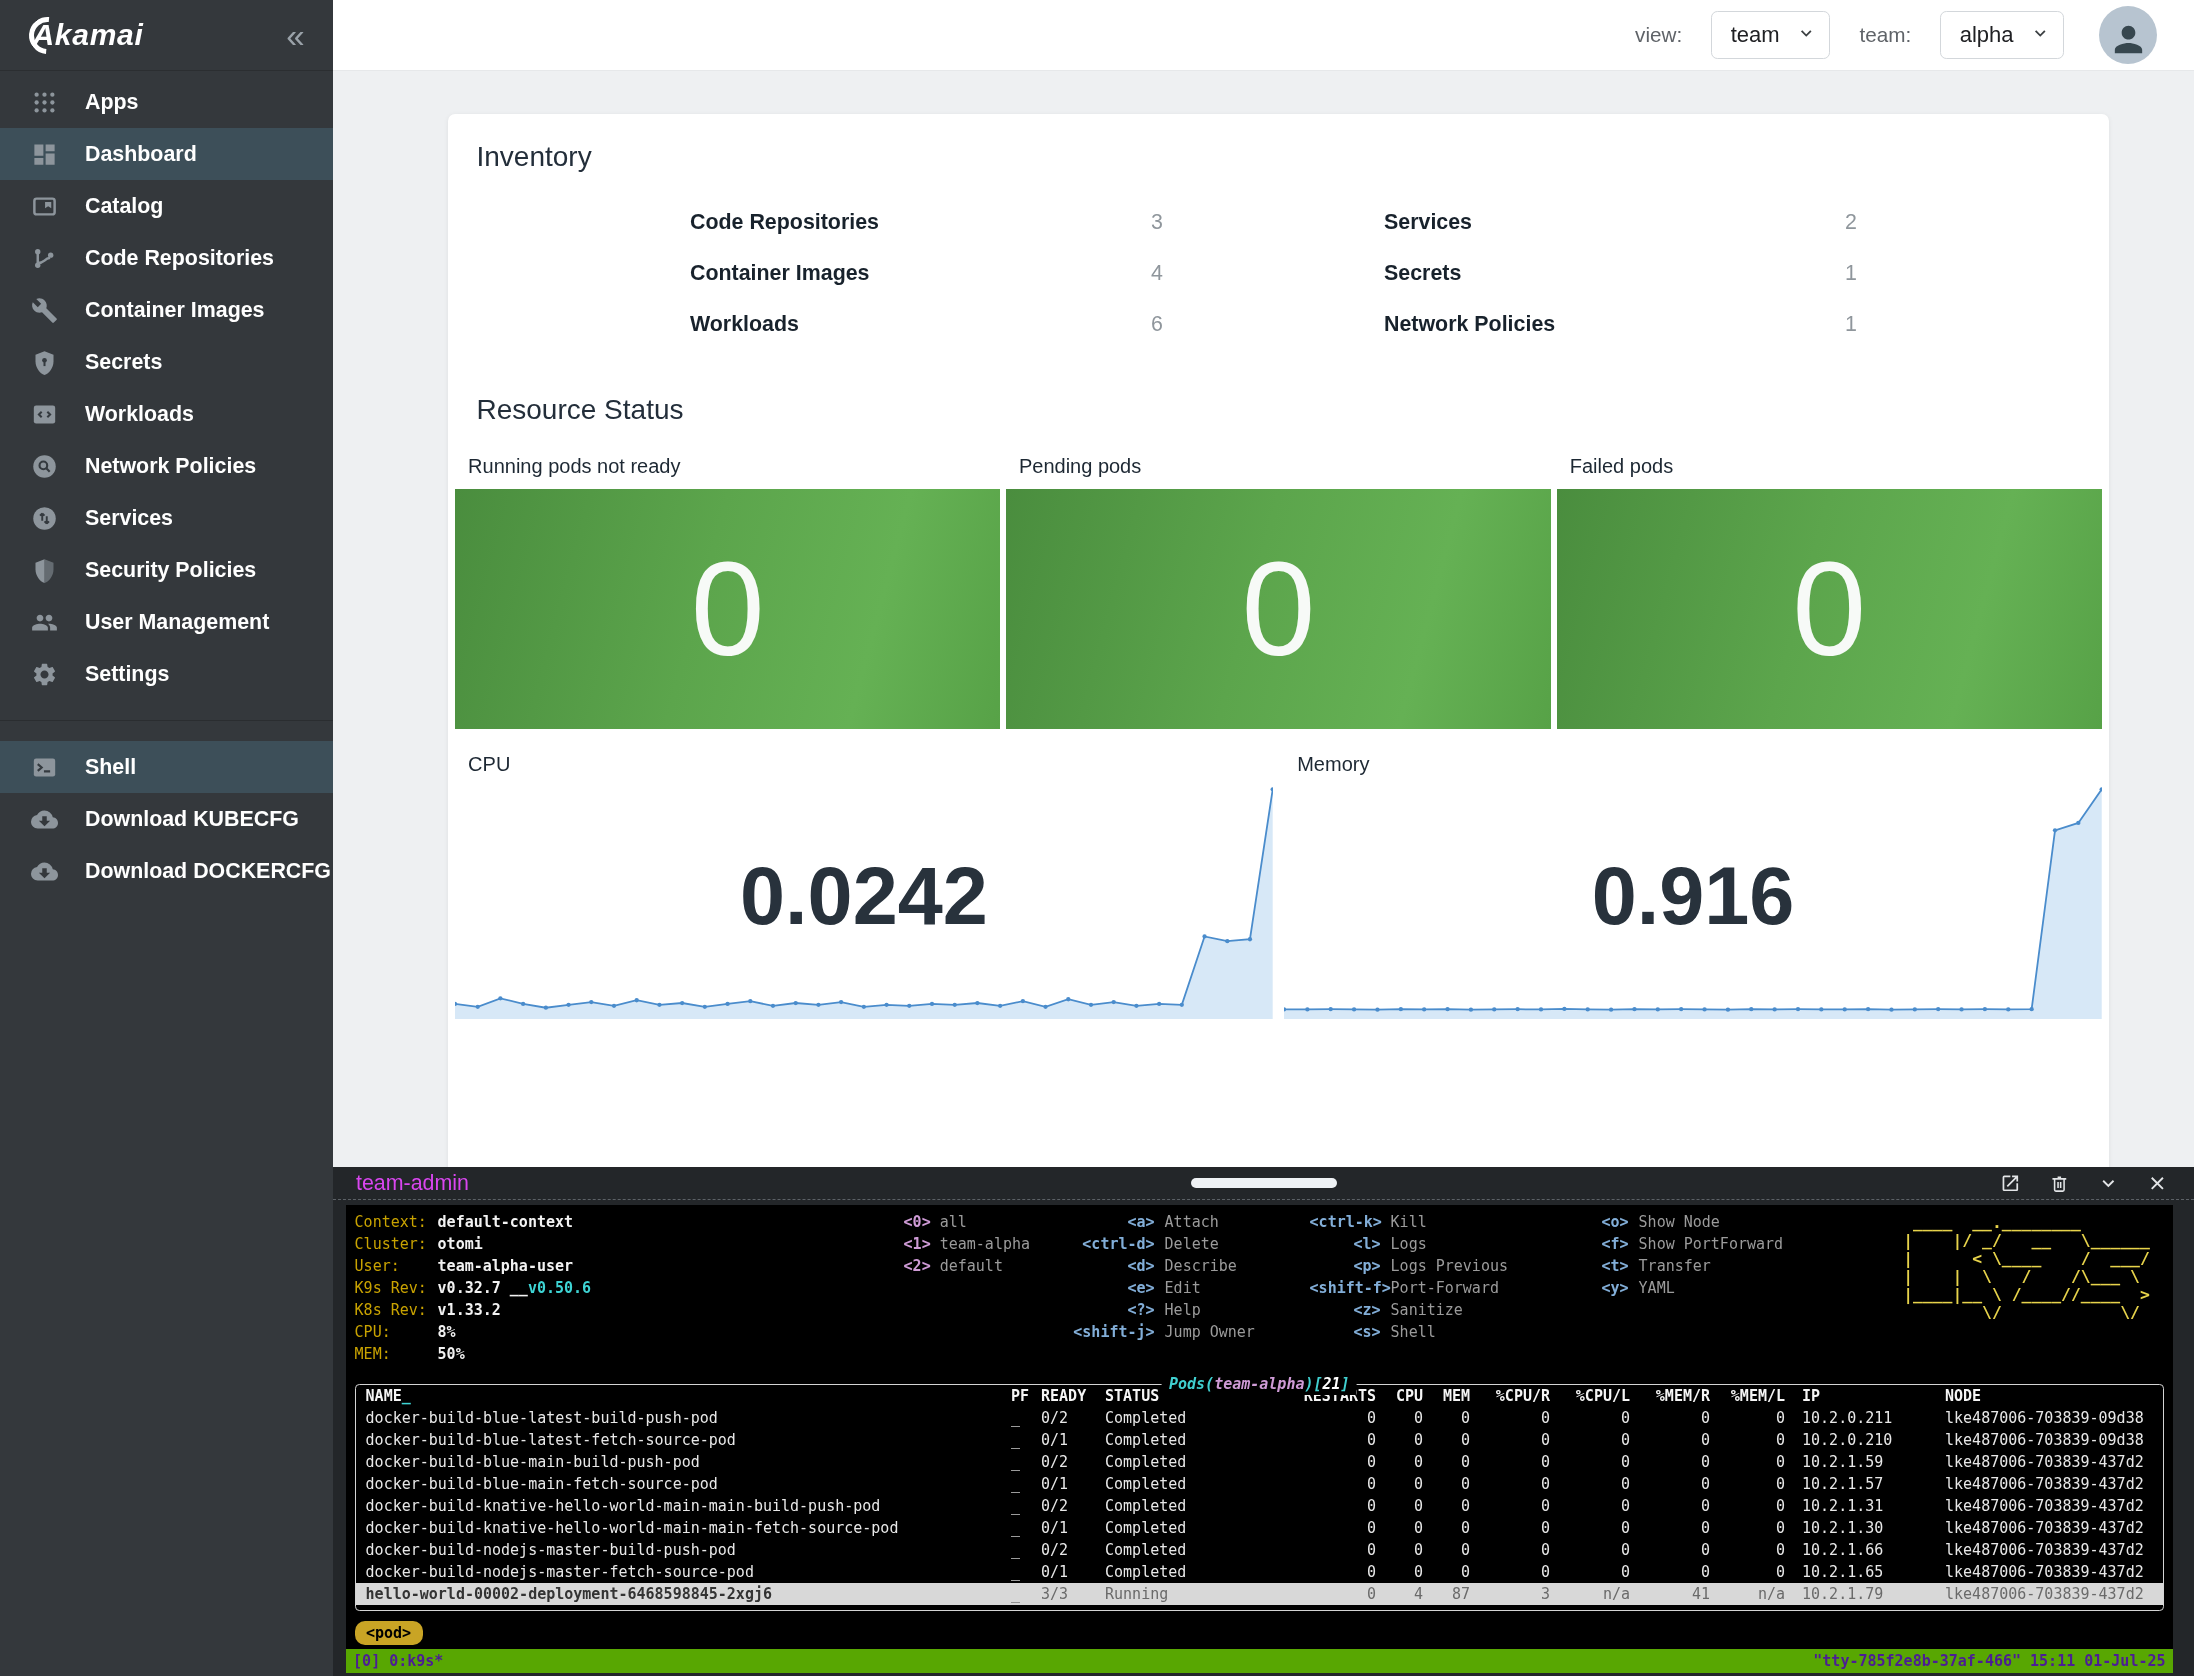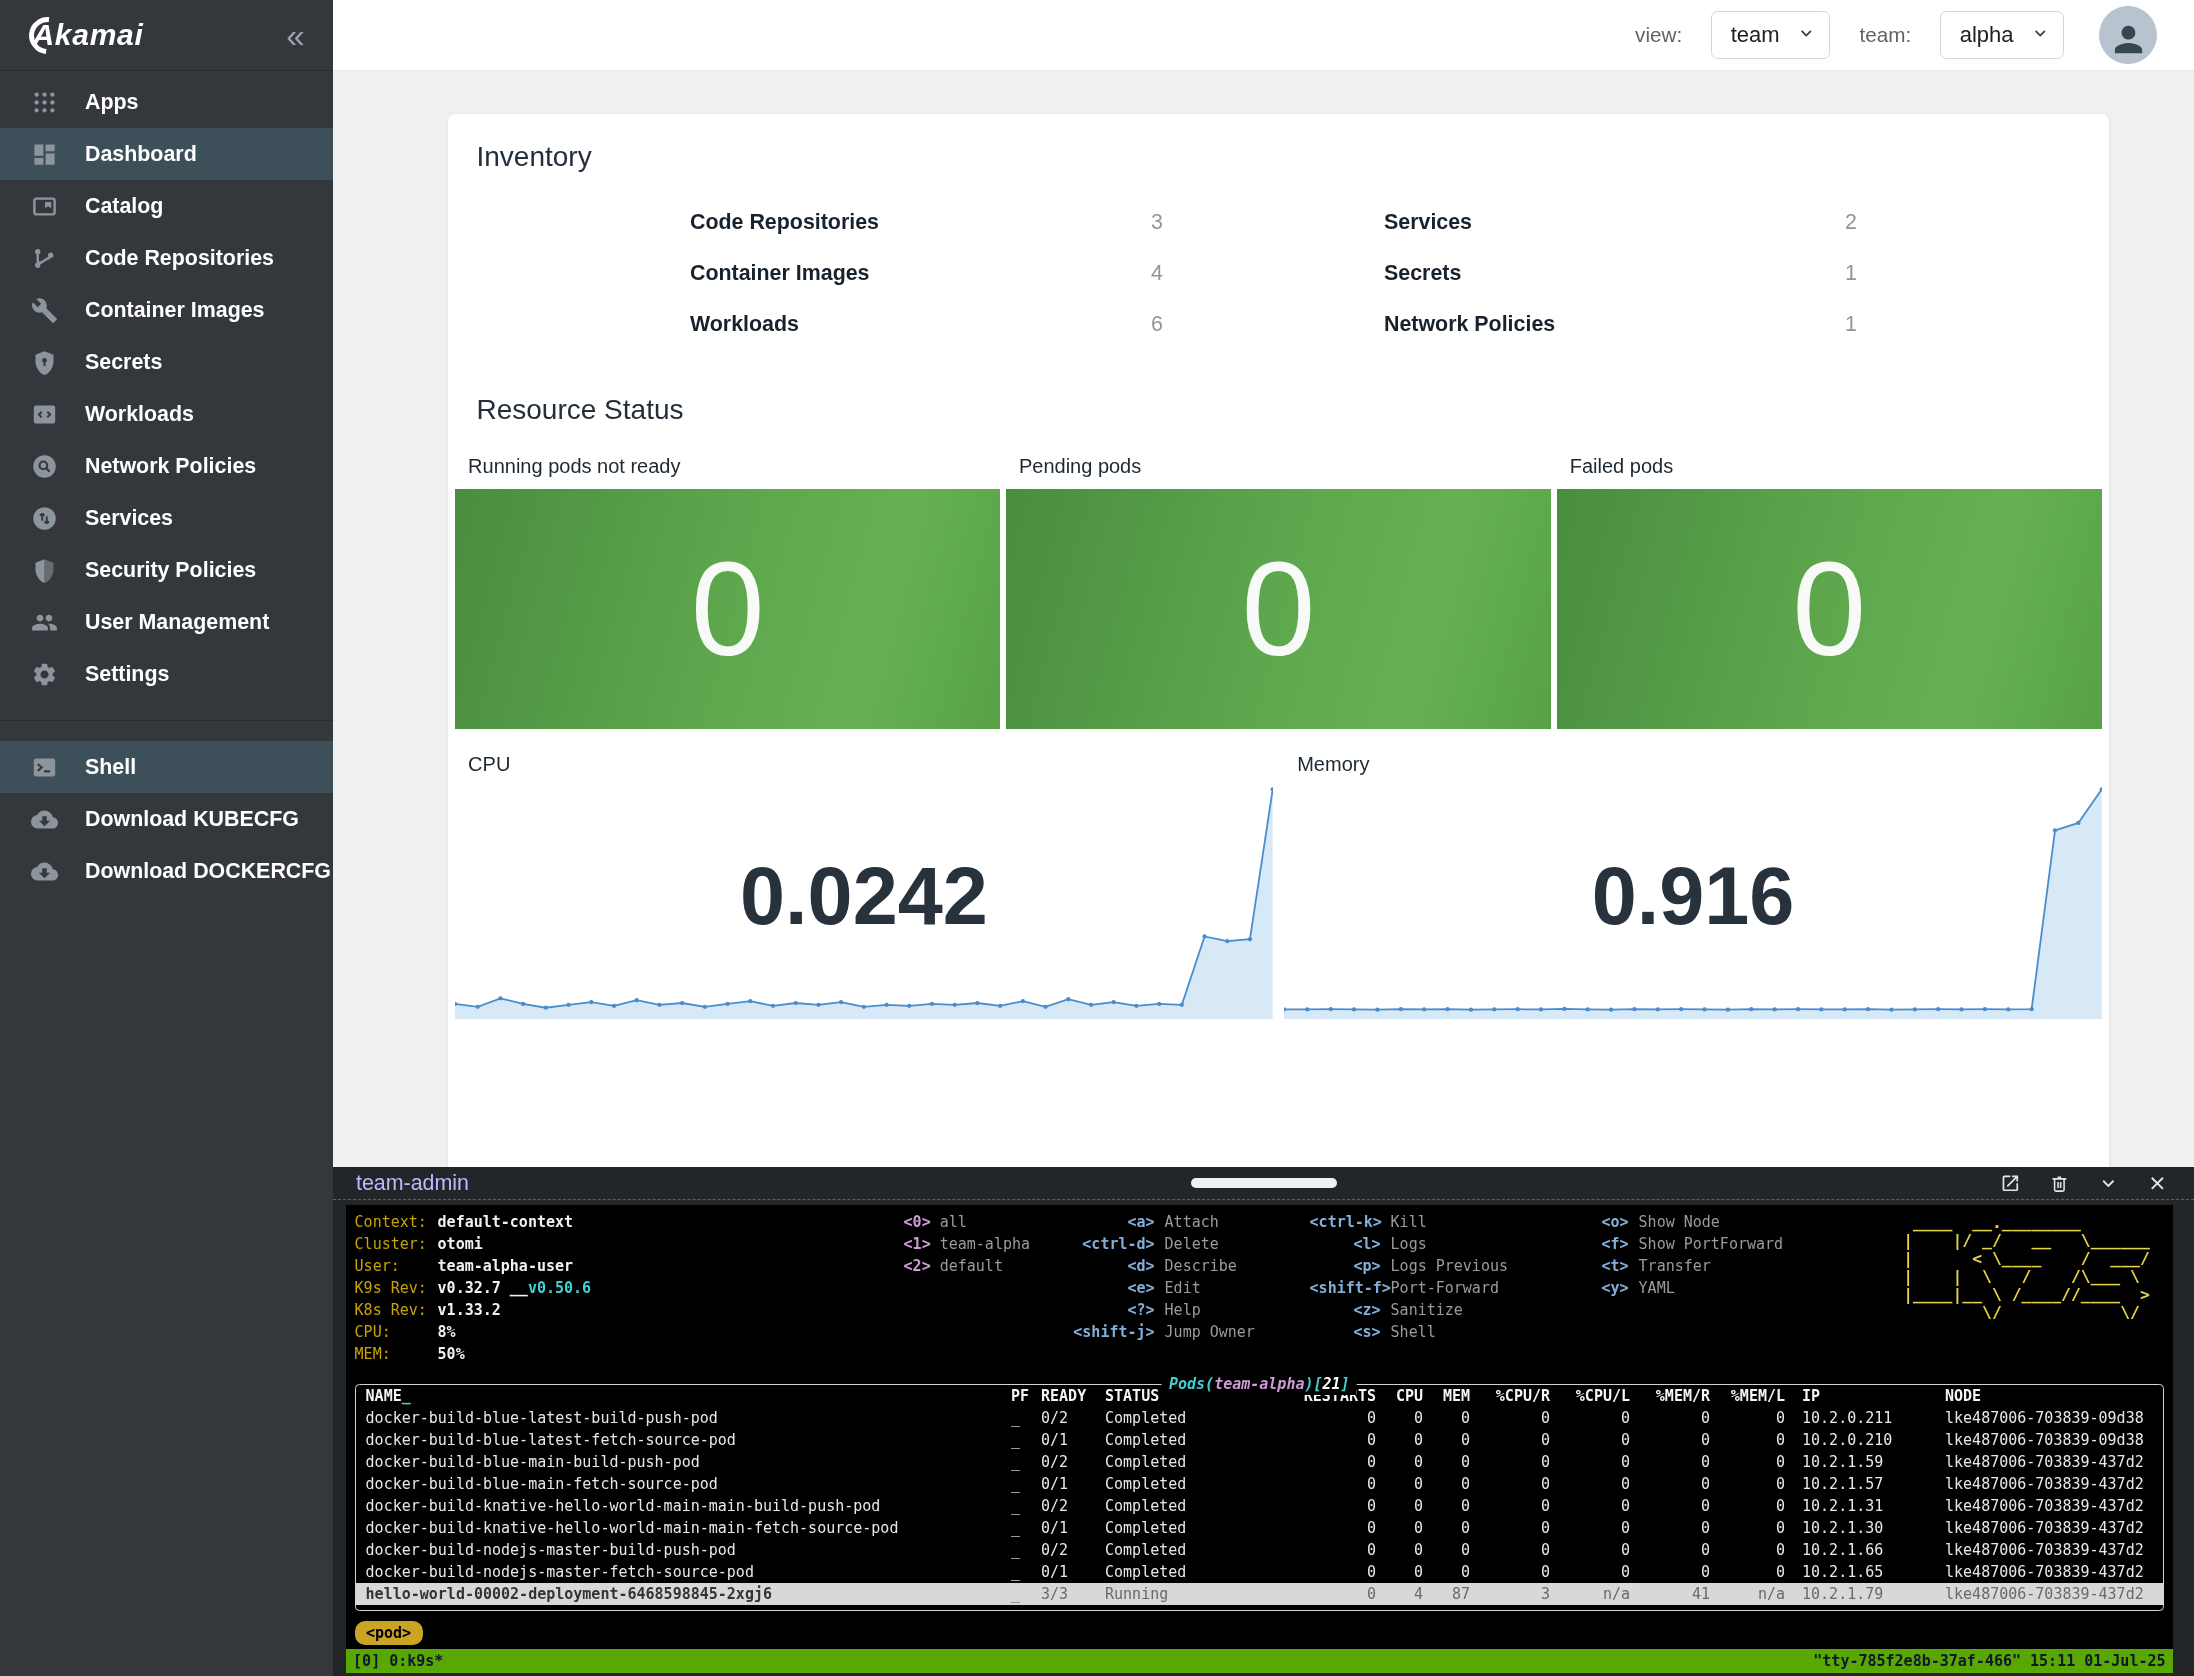--- a/index.html
+++ b/index.html
@@ -55,21 +55,21 @@
   .chart-row { margin:13px 7.1px 0; display:grid; grid-template-columns:1fr 1fr; gap:11.4px; }
   .chart-label { font-size:20px; color:#1d2833; margin:11.4px 0 8.6px 13px; }
   .spark { position:relative; height:234px; }
   .spark svg { position:absolute; left:0; top:0; width:100%; height:100%; }
   .spark .big { position:absolute; left:0; right:0; top:50%; transform:translateY(-56%);
                 text-align:center; font-size:81px; font-weight:bold; color:#28323c; z-index:2; }
 
   
   .terminal { position:absolute; left:333px; top:1167px; right:0; bottom:0; background:#232629; z-index:8; }
   .term-header { height:33px; position:relative; display:flex; align-items:center; border-bottom:1.4px dashed #5c6166; }
-  .term-title { margin-left:23px; font-size:21.4px; color:#c4b5fd; }
+  .term-title { margin-left:23px; font-size:21.4px; color:#d946ef; }
   .drag-pill { position:absolute; left:50%; top:10.7px; transform:translateX(-50%); width:146px; height:10.7px;
                border-radius:5.7px; background:#eef1f4; cursor:grab; }
   .term-icons { margin-left:auto; display:flex; align-items:center; gap:28.5px; margin-right:26px; color:#e3e5e7; }
   .term-icons .ticon { cursor:pointer; }
   .term-icons svg { width:20.7px; height:20.7px; display:block; }
   .console { position:absolute; left:13px; right:21.4px; top:38px; bottom:4.3px; background:#000;
              padding:5.7px 8.6px 0; font-family:"DejaVu Sans Mono", monospace; font-size:15px;
              line-height:22px; color:#e8e8e8; white-space:nowrap; }
   .k9s-top { position:relative; height:155px; }
   .info-col { position:absolute; left:0; top:0; }
@@ -97,21 +97,21 @@
   .c-name { flex:1; padding-left:10px; overflow:hidden; }
   .c-pf { width:30px; } .c-ready { width:64px; } .c-status { width:175px; }
   .c-restarts { width:96px; text-align:right; } .c-cpu { width:47px; text-align:right; }
   .c-mem { width:47px; text-align:right; } .c-cpur { width:80px; text-align:right; }
   .c-cpul { width:80px; text-align:right; } .c-memr { width:80px; text-align:right; }
   .c-meml { width:75px; text-align:right; } .c-ip { width:143px; padding-left:17px; }
   .c-node { width:235px; padding-left:17px; }
   .cursor { color:#3ed4d4; font-weight:bold; }
   .crumb { display:inline-block; margin-top:10px; background:#c9a425; color:#000000;
            font-weight:bold; padding:0.7px 11.4px;border-radius:10px; }
-  .statusbar { position:absolute; left:0; right:0; bottom:0; height:24px; background:#58a702; color:#0f172a;
+  .statusbar { position:absolute; left:0; right:0; bottom:0; height:24px; background:#58a702; color:#4c1d95;
                display:flex; justify-content:space-between; align-items:center; padding:0 7.1px;
                font-weight:bold; font-size:15px; }
 </style>
 </head>
 <body>
 
 <aside class="sidebar">
   <div class="logo-row">
     <div class="logo-wrap">
       <span class="swoosh"></span>

